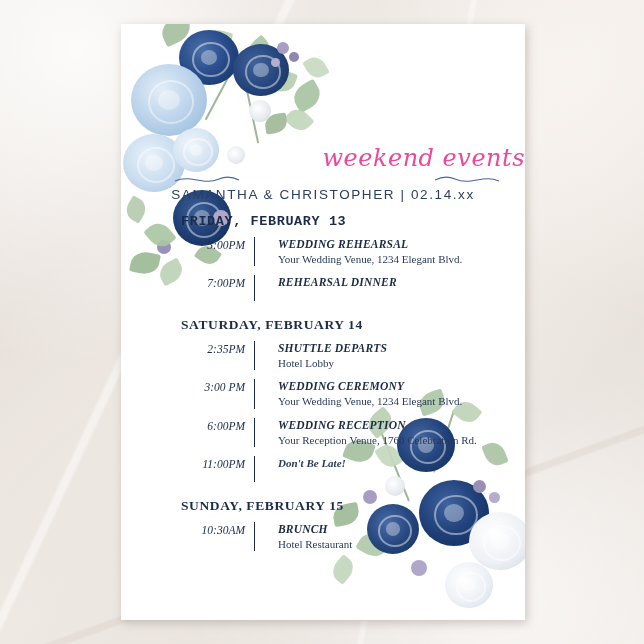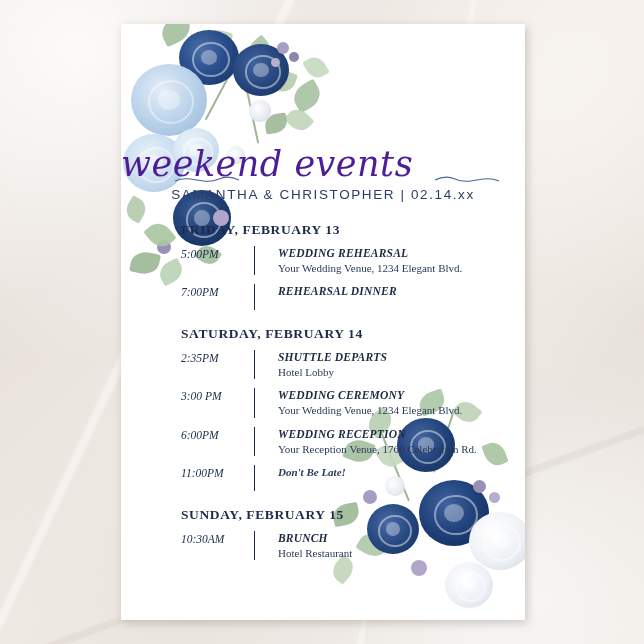--- a/index.html
+++ b/index.html
@@ -45,25 +45,25 @@
     box-shadow: 2px 3px 9px rgba(120,110,100,0.35);
     overflow: hidden;
   }
 
   
   .script-title {
     position: absolute;
     left: 0;
     right: 0;
     top: 120px;
-    text-align: left;
+    text-align: right;
     font-family: "DejaVu Serif", serif;
     font-style: italic;
-    font-size: 35px;
-    color: #4c1d95;
+    font-size: 24px;
+    color: #ec4899;
     letter-spacing: 0.5px;
     z-index: 6;
     white-space: nowrap;
   }
   .title-flourish {
     position: absolute;
     top: 148px;
     z-index: 6;
     color: #4a649a;
   }
@@ -90,29 +90,30 @@
   }
   .day-block { margin-bottom: 4px; }
   .day-heading {
     font-family: "Liberation Serif", serif;
     font-weight: bold;
     font-size: 13.5px;
     letter-spacing: 0.6px;
     color: #1d2b4a;
     margin: 16px 0 8px 0;
   }
-  .day-heading.first { margin-top: 8px; }
+  .day-heading.first { margin-top: 0; font-family: Liberation Mono, monospace; }
 
   .event-row {
     display: flex;
     align-items: flex-start;
     margin-bottom: 9px;
   }
   .event-time {
     width: 64px;
+    text-align: right;
     padding-right: 9px;
     font-family: "Liberation Serif", serif;
     font-style: italic;
     font-size: 11.5px;
     color: #20304f;
     line-height: 1.25;
     padding-top: 1px;
     flex: 0 0 auto;
   }
   .event-detail {

